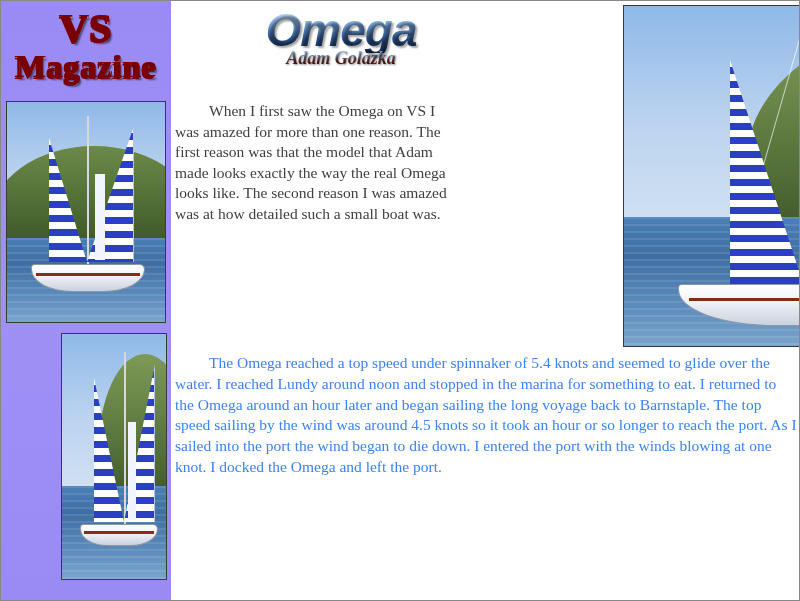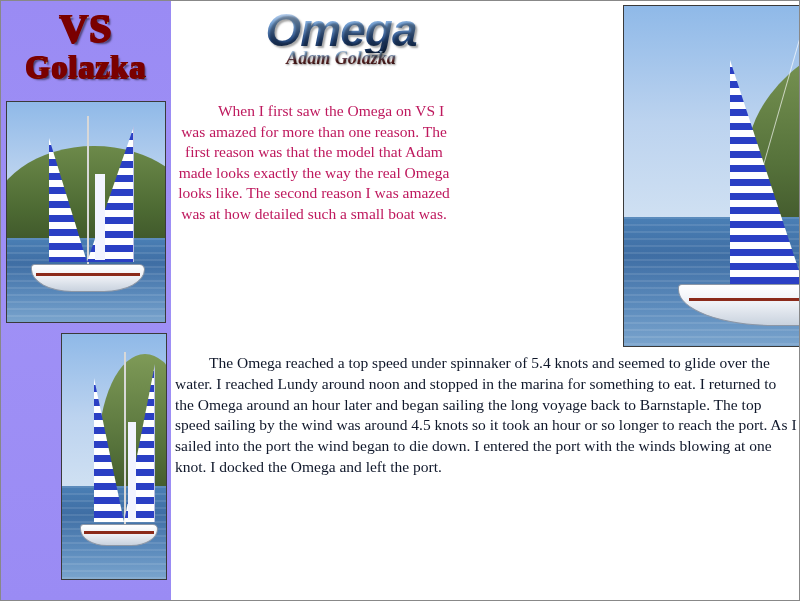--- a/index.html
+++ b/index.html
@@ -229,51 +229,51 @@
     text-shadow: 1px 1px 2px rgba(0,0,0,0.45);
   }
 
   #article-col {
     position: absolute;
     left: 4px;
     top: 100px;
     width: 278px;
     font-size: 15.5px;
     line-height: 1.33;
-    color: #be185d;
-    text-align: center;
+    color: #404040;
+    text-align: left;
   }
   #article-col p {
     margin: 0;
     text-indent: 34px;
   }
   #article-full {
     position: absolute;
     left: 4px;
     top: 352px;
     width: 622px;
     font-size: 15.5px;
     line-height: 1.34;
-    color: #0f172a;
+    color: #3b82f6;
   }
   #article-full p {
     margin: 0;
     text-indent: 34px;
   }
 </style>
 </head>
 <body>
 
 <div id="page">
 
   <div id="sidebar">
 
     <div id="masthead">
       <div class="mh-line mh-vs">VS</div>
-      <div class="mh-line mh-mag">Golazka</div>
+      <div class="mh-line mh-mag">Magazine</div>
     </div>
 
     <div class="photo" id="photo-left-top">
       <div class="scene">
         <div class="sky"></div>
         <div class="hill hill-a"></div>
         <div class="sea"></div>
 
         <div class="boat" style="left:18px; top:14px; width:120px; height:190px;">
           <div class="mast" style="left:62px; top:0; height:148px;"></div>

